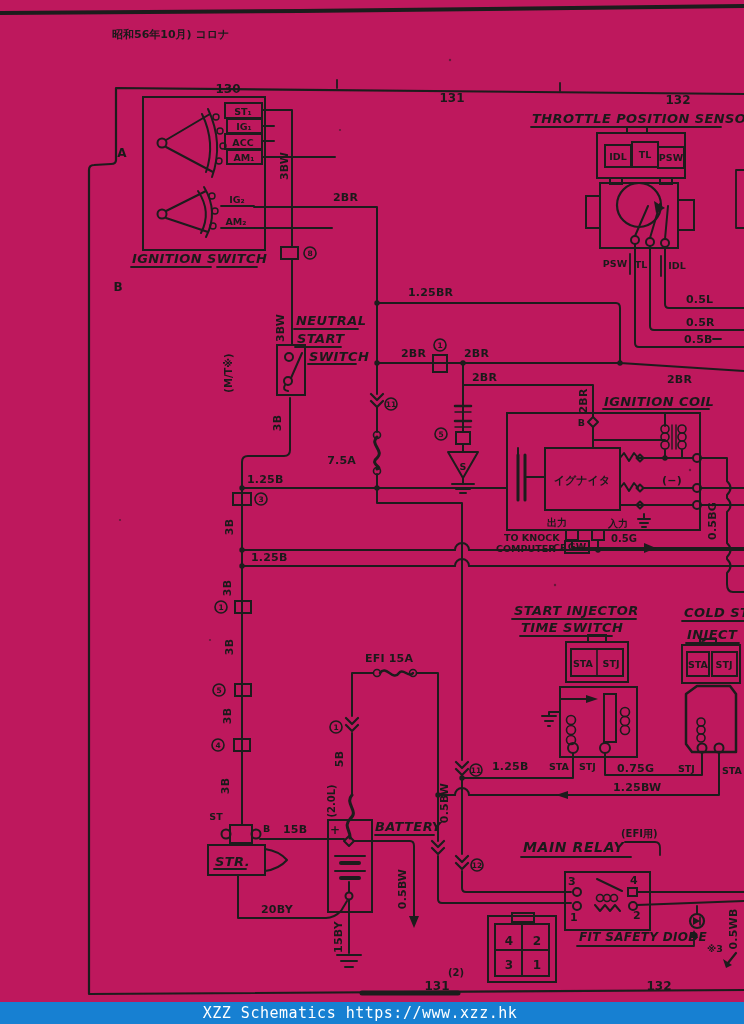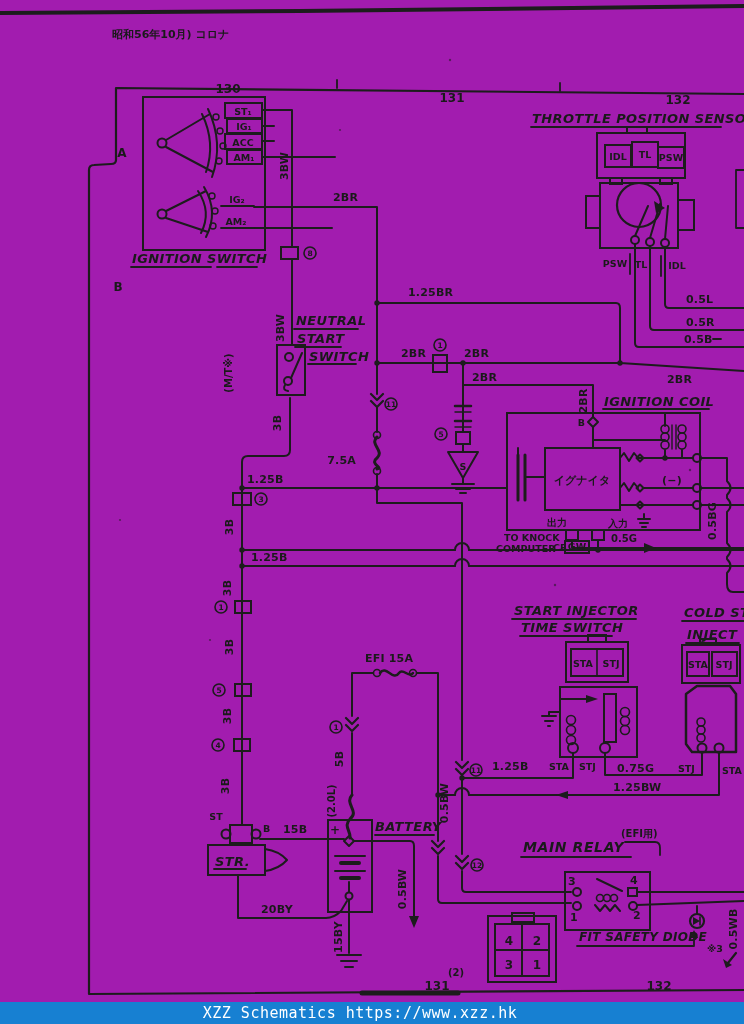--- a/index.html
+++ b/index.html
@@ -1,16 +1,16 @@
 <!DOCTYPE html>
 <html><head>
 <meta charset="utf-8">
 <style>
   html,body{margin:0;padding:0;background:#e8e8e6;}
-  .stage{width:744px;height:1024px;position:relative;background:#a21caf;overflow:hidden;}
+  .stage{width:744px;height:1024px;position:relative;background:#be185d;overflow:hidden;}
   svg{display:block;}
   path,line{stroke:#1c1c1c;fill:none;stroke-width:2;stroke-linecap:round;stroke-linejoin:round;}
   circle,rect.sk{stroke:#1c1c1c;fill:none;stroke-width:2;}
   text{fill:#1a1a1a;font-family:"DejaVu Sans",sans-serif;}
   .hd{font-size:13px;font-weight:bold;font-style:italic;letter-spacing:.4px;}
   .hd2{font-size:14px;font-weight:bold;font-style:italic;letter-spacing:.6px;}
   .hd3{font-size:12px;font-weight:bold;font-style:italic;letter-spacing:.3px;}
   .wl{font-size:11px;font-weight:bold;letter-spacing:.2px;}
   .wls{font-size:10px;font-weight:bold;}
   .tn{font-size:9.5px;font-weight:bold;}

